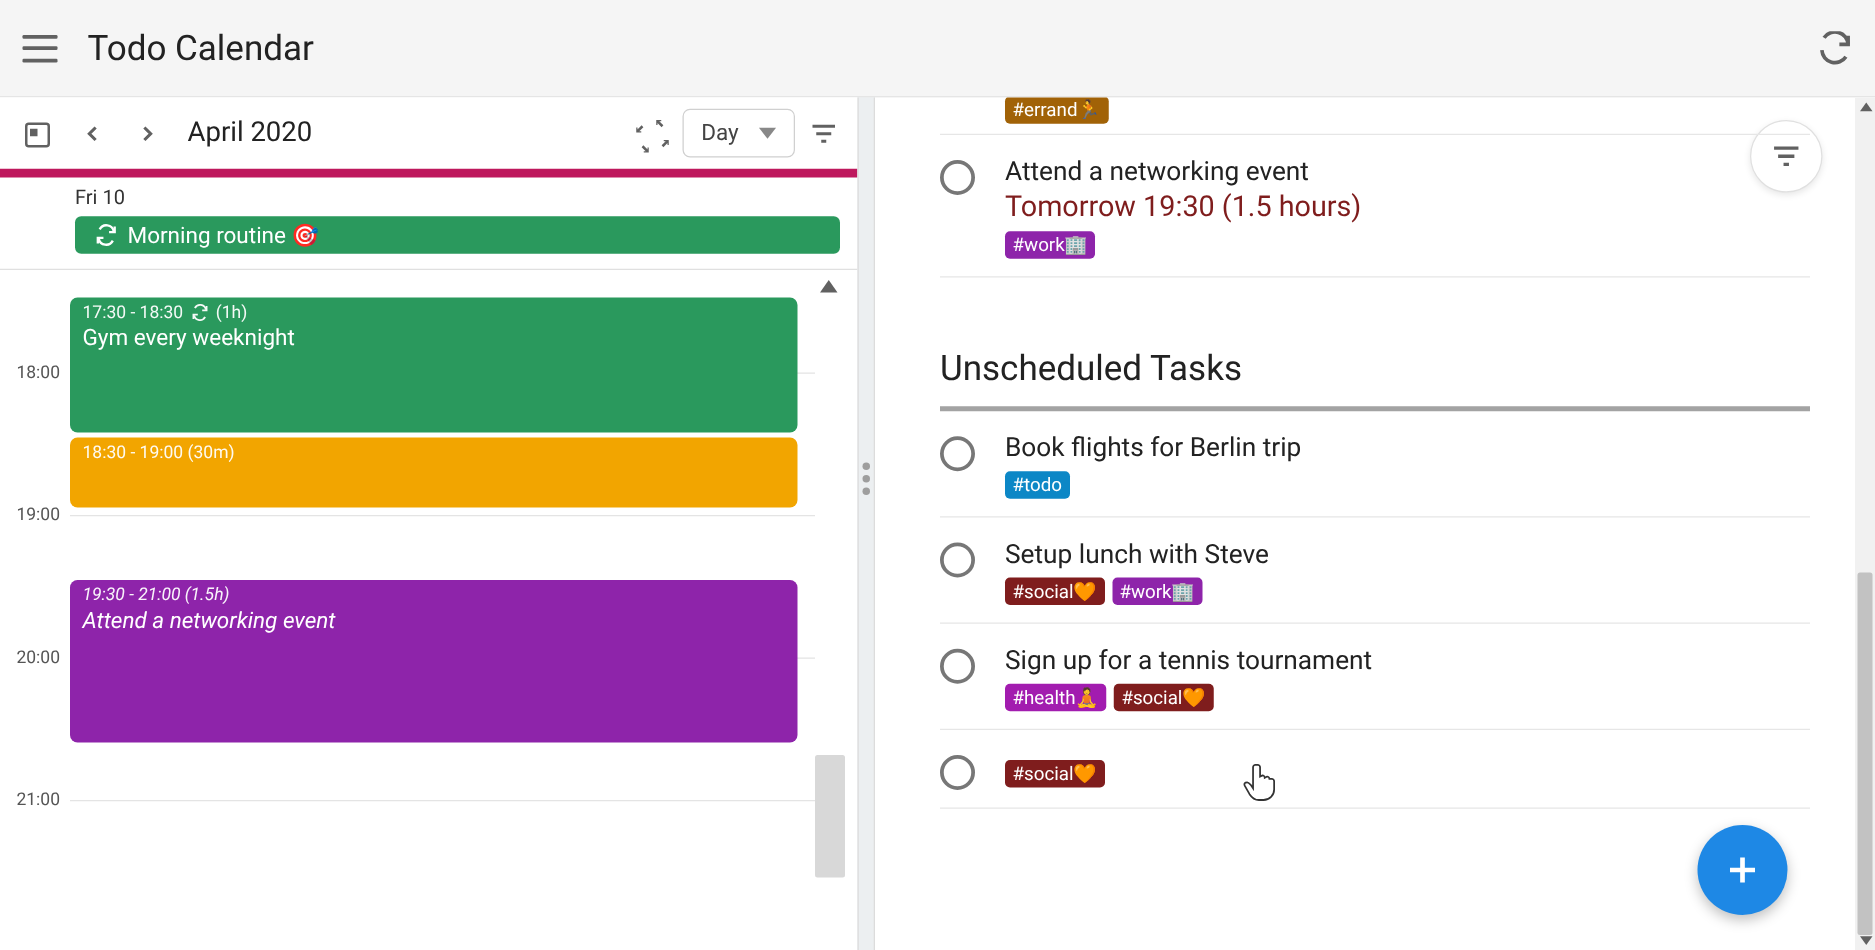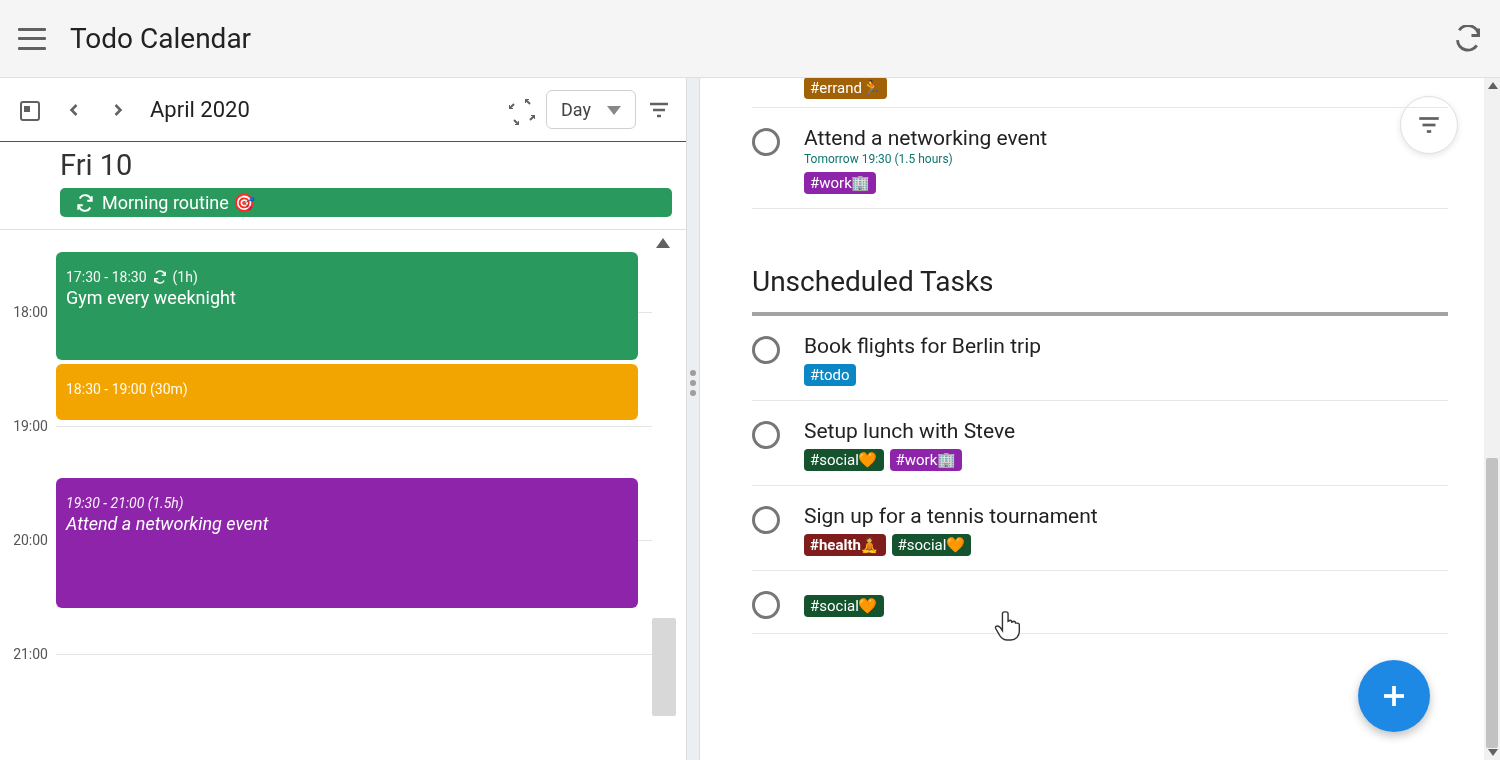--- a/index.html
+++ b/index.html
@@ -5,63 +5,63 @@
   * { box-sizing: border-box; margin: 0; padding: 0; }
   html, body { width: 1500px; height: 760px; font-family: -apple-system, BlinkMacSystemFont, "Segoe UI", Roboto, Arial, sans-serif; background: #f5f5f5; overflow: hidden; color: #333; }
   .app-header { height: 78px; display: flex; align-items: center; padding: 4px 18px; background: #f5f5f5; border-bottom: 1px solid #e0e0e0; }
   .app-header .hamburger { width: 28px; height: 28px; display:flex; flex-direction:column; justify-content:space-between; cursor:pointer; padding:3px 0;}
   .app-header .hamburger span{height:3px;background:#616161;border-radius:1px;}
   .app-title { font-size: 28px; margin-left: 24px; color:#222; }
   .refresh { margin-left:auto; width:28px; height:28px; cursor:pointer; }
   .refresh svg{stroke:#616161;}
   .content { display:flex; height: calc(760px - 78px); width:100%; position:relative; }
   .left-pane { width: 686px; background:#fff; position:relative; display:flex; flex-direction:column;}
-  .cal-toolbar { height: 64px; display:flex; align-items:center; padding:0 12px; gap:8px; border-bottom:1px solid #be185d; background:#fff;}
+  .cal-toolbar { height: 64px; display:flex; align-items:center; padding:0 12px; gap:8px; border-bottom:7px solid #be185d; background:#fff;}
   .cal-toolbar .ibtn { width:36px; height:36px; display:flex; align-items:center; justify-content:center; cursor:pointer; color:#616161;}
   .cal-toolbar .month-label{font-size:22px; color:#222; margin-left:6px; font-weight:400;}
   .cal-toolbar .spacer{flex:1;}
   .expand-icon{display:grid;grid-template-columns:1fr 1fr;grid-template-rows:1fr 1fr;gap:6px;width:22px;height:22px;}
   .expand-icon svg{width:10px;height:10px;color:#616161;}
   .view-select{display:flex;align-items:center;gap:16px;border:1px solid #d0d0d0;border-radius:6px;padding:8px 14px;cursor:pointer;color:#444;font-size:18px;}
   .view-select .chev{color:#888;}
   .filter-icon{width:30px;height:30px;display:flex;align-items:center;justify-content:center;cursor:pointer;color:#616161;}
   .day-header{padding:6px 14px 8px 60px;border-bottom:1px solid #e0e0e0;}
-  .day-label{font-size:29px;color:#333;margin-bottom:6px;}
+  .day-label{font-size:16px;color:#333;margin-bottom:6px;}
   .chip{display:flex;align-items:center;gap:8px;padding:4px 16px;border-radius:5px;color:#fff;font-size:18px;margin-bottom:4px;cursor:pointer;}
   .chip .sync{display:inline-flex;width:18px;height:18px;}
   .chip.green{background:#2a995d;}
   .timegrid{position:relative;flex:1;overflow:hidden;}
   .time-col{position:absolute;left:0;top:0;bottom:0;width:52px;}
   .time-col .t{position:absolute;right:4px;font-size:14px;color:#555;}
   .grid-area{position:absolute;left:56px;right:34px;top:0;bottom:0;}
   .grid-area .hline{position:absolute;left:0;right:0;height:1px;background:#e4e4e4;}
-  .event{position:absolute;left:0;right:14px;border-radius:6px;color:#fff;padding:17px 10px;cursor:pointer;}
+  .event{position:absolute;left:0;right:14px;border-radius:6px;color:#fff;padding:4px 10px;cursor:pointer;}
   .event .etime{font-size:14px;opacity:.95;display:flex;align-items:center;gap:6px;}
   .event .etitle{font-size:18px;margin-top:2px;}
   .ev-green{background:#2a995d;}
   .ev-orange{background:#f2a500;}
   .ev-purple{background:#8e24aa;}
   .scroll-up-tri{position:absolute;right:16px;top:8px;width:0;height:0;border-left:7px solid transparent;border-right:7px solid transparent;border-bottom:10px solid #616161;cursor:pointer;}
   .scroll-track{position:absolute;right:10px;top:388px;width:24px;height:98px;background:#d8d8d8;border-radius:2px;}
   .splitter{width:14px;background:#eceff1;border-left:1px solid #dcdcdc;border-right:1px solid #dcdcdc;position:relative;}
   .splitter .dots{position:absolute;top:292px;left:3px;display:flex;flex-direction:column;gap:4px;}
   .splitter .dots span{width:6px;height:6px;border-radius:50%;background:#9e9e9e;}
   .right-pane{flex:1;background:#fff;position:relative;overflow:hidden;}
   .right-inner{padding:0 52px 0 52px;position:relative;height:100%;}
   .task{display:flex;align-items:flex-start;gap:24px;padding:18px 0 14px 0;border-bottom:1px solid #e6e6e6;cursor:pointer;}
   .task .circle{width:28px;height:28px;border:3px solid #777;border-radius:50%;flex-shrink:0;margin-top:2px;}
   .task .body{flex:1;}
   .task .ttitle{font-size:21px;color:#222;}
-  .task .subtitle{font-size:12px;color:#0f766e;margin-top:2px;}
+  .task .subtitle{font-size:23px;color:#7f1d1d;margin-top:2px;}
   .tags{display:flex;gap:6px;margin-top:6px;flex-wrap:wrap;}
   .tag{font-size:15px;color:#fff;border-radius:4px;padding:2px 6px;}
-  .tag-orange{background:#14532d;}
+  .tag-orange{background:#7f1d1d;}
   .tag-purple{background:#8e24aa;}
   .tag-blue{background:#0c87c6;}
-  .tag-green{background:#7f1d1d;font-weight:bold;}
+  .tag-green{background:#a21caf;}
   .tag-orange2{background:#a16207;}
   .section-title{font-size:28px;color:#222;margin-top:40px;padding:16px 0 14px 0;border-bottom:4px solid #a3a3a3;}
   .partial-tags{margin-left:52px;margin-top:6px;}
   .filter-fab{position:absolute;top:18px;right:42px;width:58px;height:58px;border-radius:50%;background:#fff;border:1px solid #e0e0e0;box-shadow:0 2px 6px rgba(0,0,0,.1);display:flex;align-items:center;justify-content:center;cursor:pointer;}
   .add-fab{position:absolute;right:70px;bottom:28px;width:72px;height:72px;border-radius:50%;background:#1e88e5;display:flex;align-items:center;justify-content:center;cursor:pointer;box-shadow:0 4px 10px rgba(0,0,0,.25);}
   .add-fab svg{stroke:#fff;}
   .cursor-hand{position:absolute;left:994px;top:530px;width:30px;height:34px;pointer-events:none;}
   .right-scroll{position:absolute;right:0;top:0;bottom:0;width:16px;background:#f1f1f1;}
   .right-scroll .up-tri,.right-scroll .dn-tri{position:absolute;left:4px;width:0;height:0;border-left:5px solid transparent;border-right:5px solid transparent;}
   .right-scroll .up-tri{top:4px;border-bottom:7px solid #616161;}

